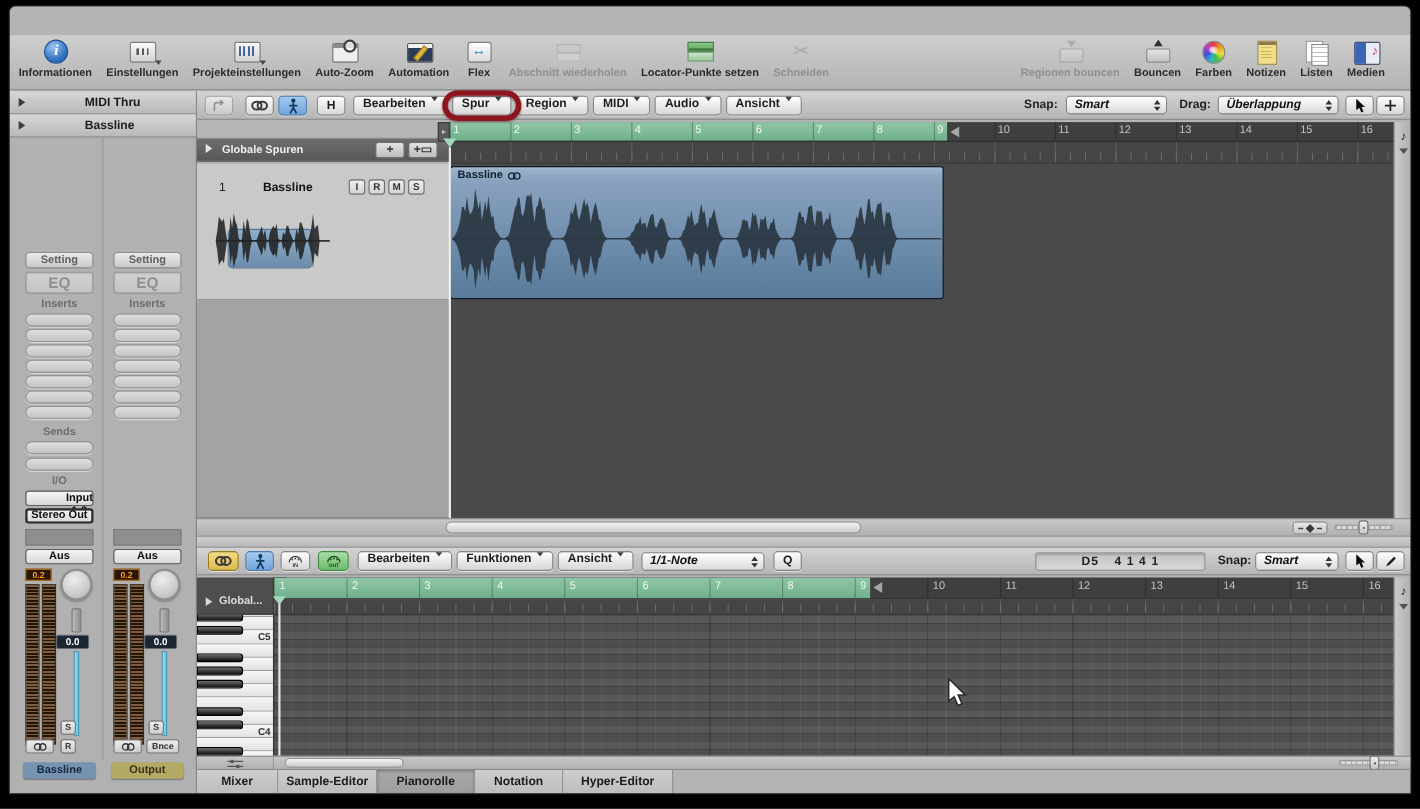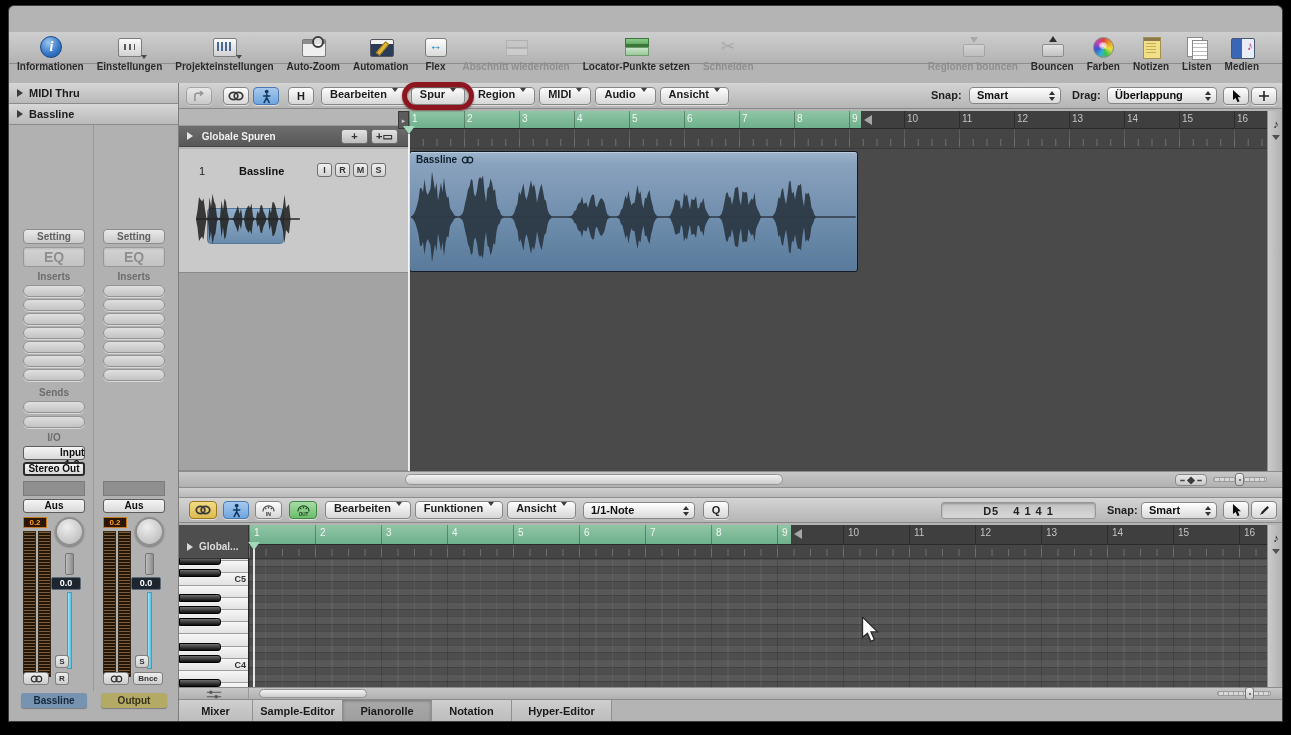--- a/index.html
+++ b/index.html
@@ -20,21 +20,21 @@
   .doc-icon {display:inline-block;width:11px;height:13px;background:linear-gradient(#fdfdfd,#dcdcdc);
              border:1px solid #8d8d8d;vertical-align:-2px;margin-right:6px;position:relative;}
   .doc-icon::after {content:"";position:absolute;left:2px;top:3px;width:6px;height:6px;
              background:repeating-linear-gradient(0deg,#999 0 1px,transparent 1px 3px);}
   .resize-icon {position:absolute;right:6px;top:6px;width:13px;height:13px;}
   .resize-icon::before,.resize-icon::after {content:"";position:absolute;width:0;height:0;}
   .resize-icon::before {right:0;top:0;border-left:6px solid transparent;border-top:6px solid #7a7a7a;transform:rotate(90deg);}
   .resize-icon::after {left:0;bottom:0;border-right:6px solid transparent;border-bottom:6px solid #7a7a7a;transform:rotate(90deg);}
 
   
-  .toolbar {position:absolute;left:0;right:0;top:26px;height:32px;display:flex;align-items:flex-start;
+  .toolbar {position:absolute;left:0;right:0;top:26px;height:50px;display:flex;align-items:flex-start;
             padding:3px 10px 4px 8px;background:linear-gradient(#cecece,#b3b3b3);border-bottom:1px solid #8b8b8b;}
   .tb-item {display:flex;flex-direction:column;align-items:center;margin-right:13px;position:relative;}
   .tb-label {font-size:10px;font-weight:bold;color:#2b2b2b;white-space:nowrap;margin-top:1px;}
   .tb-item.disabled .tb-label {color:#8f8f8f;}
   .tb-item.disabled .ticon {opacity:.5;filter:saturate(.15);}
   .tb-spacer {flex:1;}
   .tb-menu-mark {position:absolute;top:20px;right:50%;margin-right:-18px;width:0;height:0;
                  border-left:3px solid transparent;border-right:3px solid transparent;border-top:4px solid #4a4a4a;}
   .ticon {width:28px;height:25px;position:relative;display:block;}
   .ticon-info-icon::before {content:"i";position:absolute;left:50%;top:1px;margin-left:-10px;width:20px;height:20px;
@@ -91,21 +91,21 @@
   .ticon-media-icon::after {content:"\266A";position:absolute;right:3px;top:4px;color:#c83a8a;font-weight:bold;font-size:12px;}
 
   
   .btn {border:1px solid #868686;border-radius:4px;background:linear-gradient(#fdfdfd,#d7d7d7);
         font-size:11px;font-weight:bold;color:#1e1e1e;box-shadow:0 1px 0 rgba(255,255,255,.55);}
   .sq-btn {position:absolute;top:4px;height:18px;text-align:center;line-height:16px;}
   .menu-btn {display:inline-flex;align-items:flex-start;gap:5px;padding:0 8px;height:18px;white-space:nowrap;}
   .menu-arrow {width:0;height:0;border-left:3.5px solid transparent;border-right:3.5px solid transparent;border-top:4.5px solid #3f3f3f;}
   .dd {position:absolute;height:17px;border:1px solid #868686;border-radius:4px;
        background:linear-gradient(#ffffff,#dadada);font-size:11px;font-weight:bold;color:#101010;
-       padding:0 16px 0 7px;line-height:15px;white-space:nowrap;}
+       padding:0 16px 0 7px;line-height:15px;white-space:nowrap;font-style:italic;}
   .stepper {position:absolute;right:4px;top:2px;width:8px;height:12px;}
   .stepper::before {content:"";position:absolute;left:1px;top:1px;width:0;height:0;
        border-left:3px solid transparent;border-right:3px solid transparent;border-bottom:4px solid #333;}
   .stepper::after {content:"";position:absolute;left:1px;bottom:1px;width:0;height:0;
        border-left:3px solid transparent;border-right:3px solid transparent;border-top:4px solid #333;}
   .lbl {position:absolute;font-size:11px;font-weight:bold;color:#1f1f1f;}
   .chrome-bar {background:linear-gradient(#d4d4d4,#b5b5b5);border-bottom:1px solid #898989;}
 
   
   .arr-toolbar {position:absolute;left:170px;top:77px;width:1105px;height:26px;}
@@ -205,21 +205,21 @@
   
   .tabs {position:absolute;left:170px;top:693px;width:1105px;height:23px;background:#b4b4b4;
          border-top:1px solid #8a8a8a;display:flex;}
   .tab {height:100%;border-right:1px solid #909090;background:linear-gradient(#cecece,#bcbcbc);
         font-size:11px;font-weight:bold;color:#1b1b1b;text-align:center;line-height:22px;}
   .tab.active {background:linear-gradient(#a9a9a9,#9e9e9e);box-shadow:inset 0 1px 3px rgba(0,0,0,.3);}
 
   
   .inspector {position:absolute;left:0;top:77px;width:170px;bottom:0;background:#b1b1b1;border-right:1px solid #7d7d7d;}
   .insp-row {height:21px;background:linear-gradient(#d7d7d7,#b9b9b9);border-bottom:1px solid #8b8b8b;
-             font-size:11px;font-weight:bold;color:#1c1c1c;display:flex;align-items:center;}
+             font-size:11px;font-weight:bold;color:#1c1c1c;display:flex;align-items:center;gap:48px;}
   .insp-row .disc-tri {border-left-color:#3c3c3c;}
   #strips {position:absolute;left:0;top:42px;right:0;bottom:0;}
   #strips::before {content:"";position:absolute;left:84px;top:0;bottom:30px;width:1px;background:#989898;}
   .strip {position:absolute;top:0;width:78px;height:100%;}
   .strip > div {position:absolute;left:8px;width:62px;}
   .cs-btn {height:15px;border:1px solid #8d8d8d;border-radius:4px;background:linear-gradient(#eaeaea,#c9c9c9);
            font-size:10px;font-weight:bold;color:#606060;text-align:center;line-height:13px;}
   .cs-eq {height:20px;border:1px solid #979797;border-radius:3px;background:linear-gradient(#d3d3d3,#c3c3c3);
           font-size:14px;font-weight:bold;color:#8f8f8f;text-align:center;line-height:18px;
           box-shadow:inset 0 1px 2px rgba(0,0,0,.12);}

